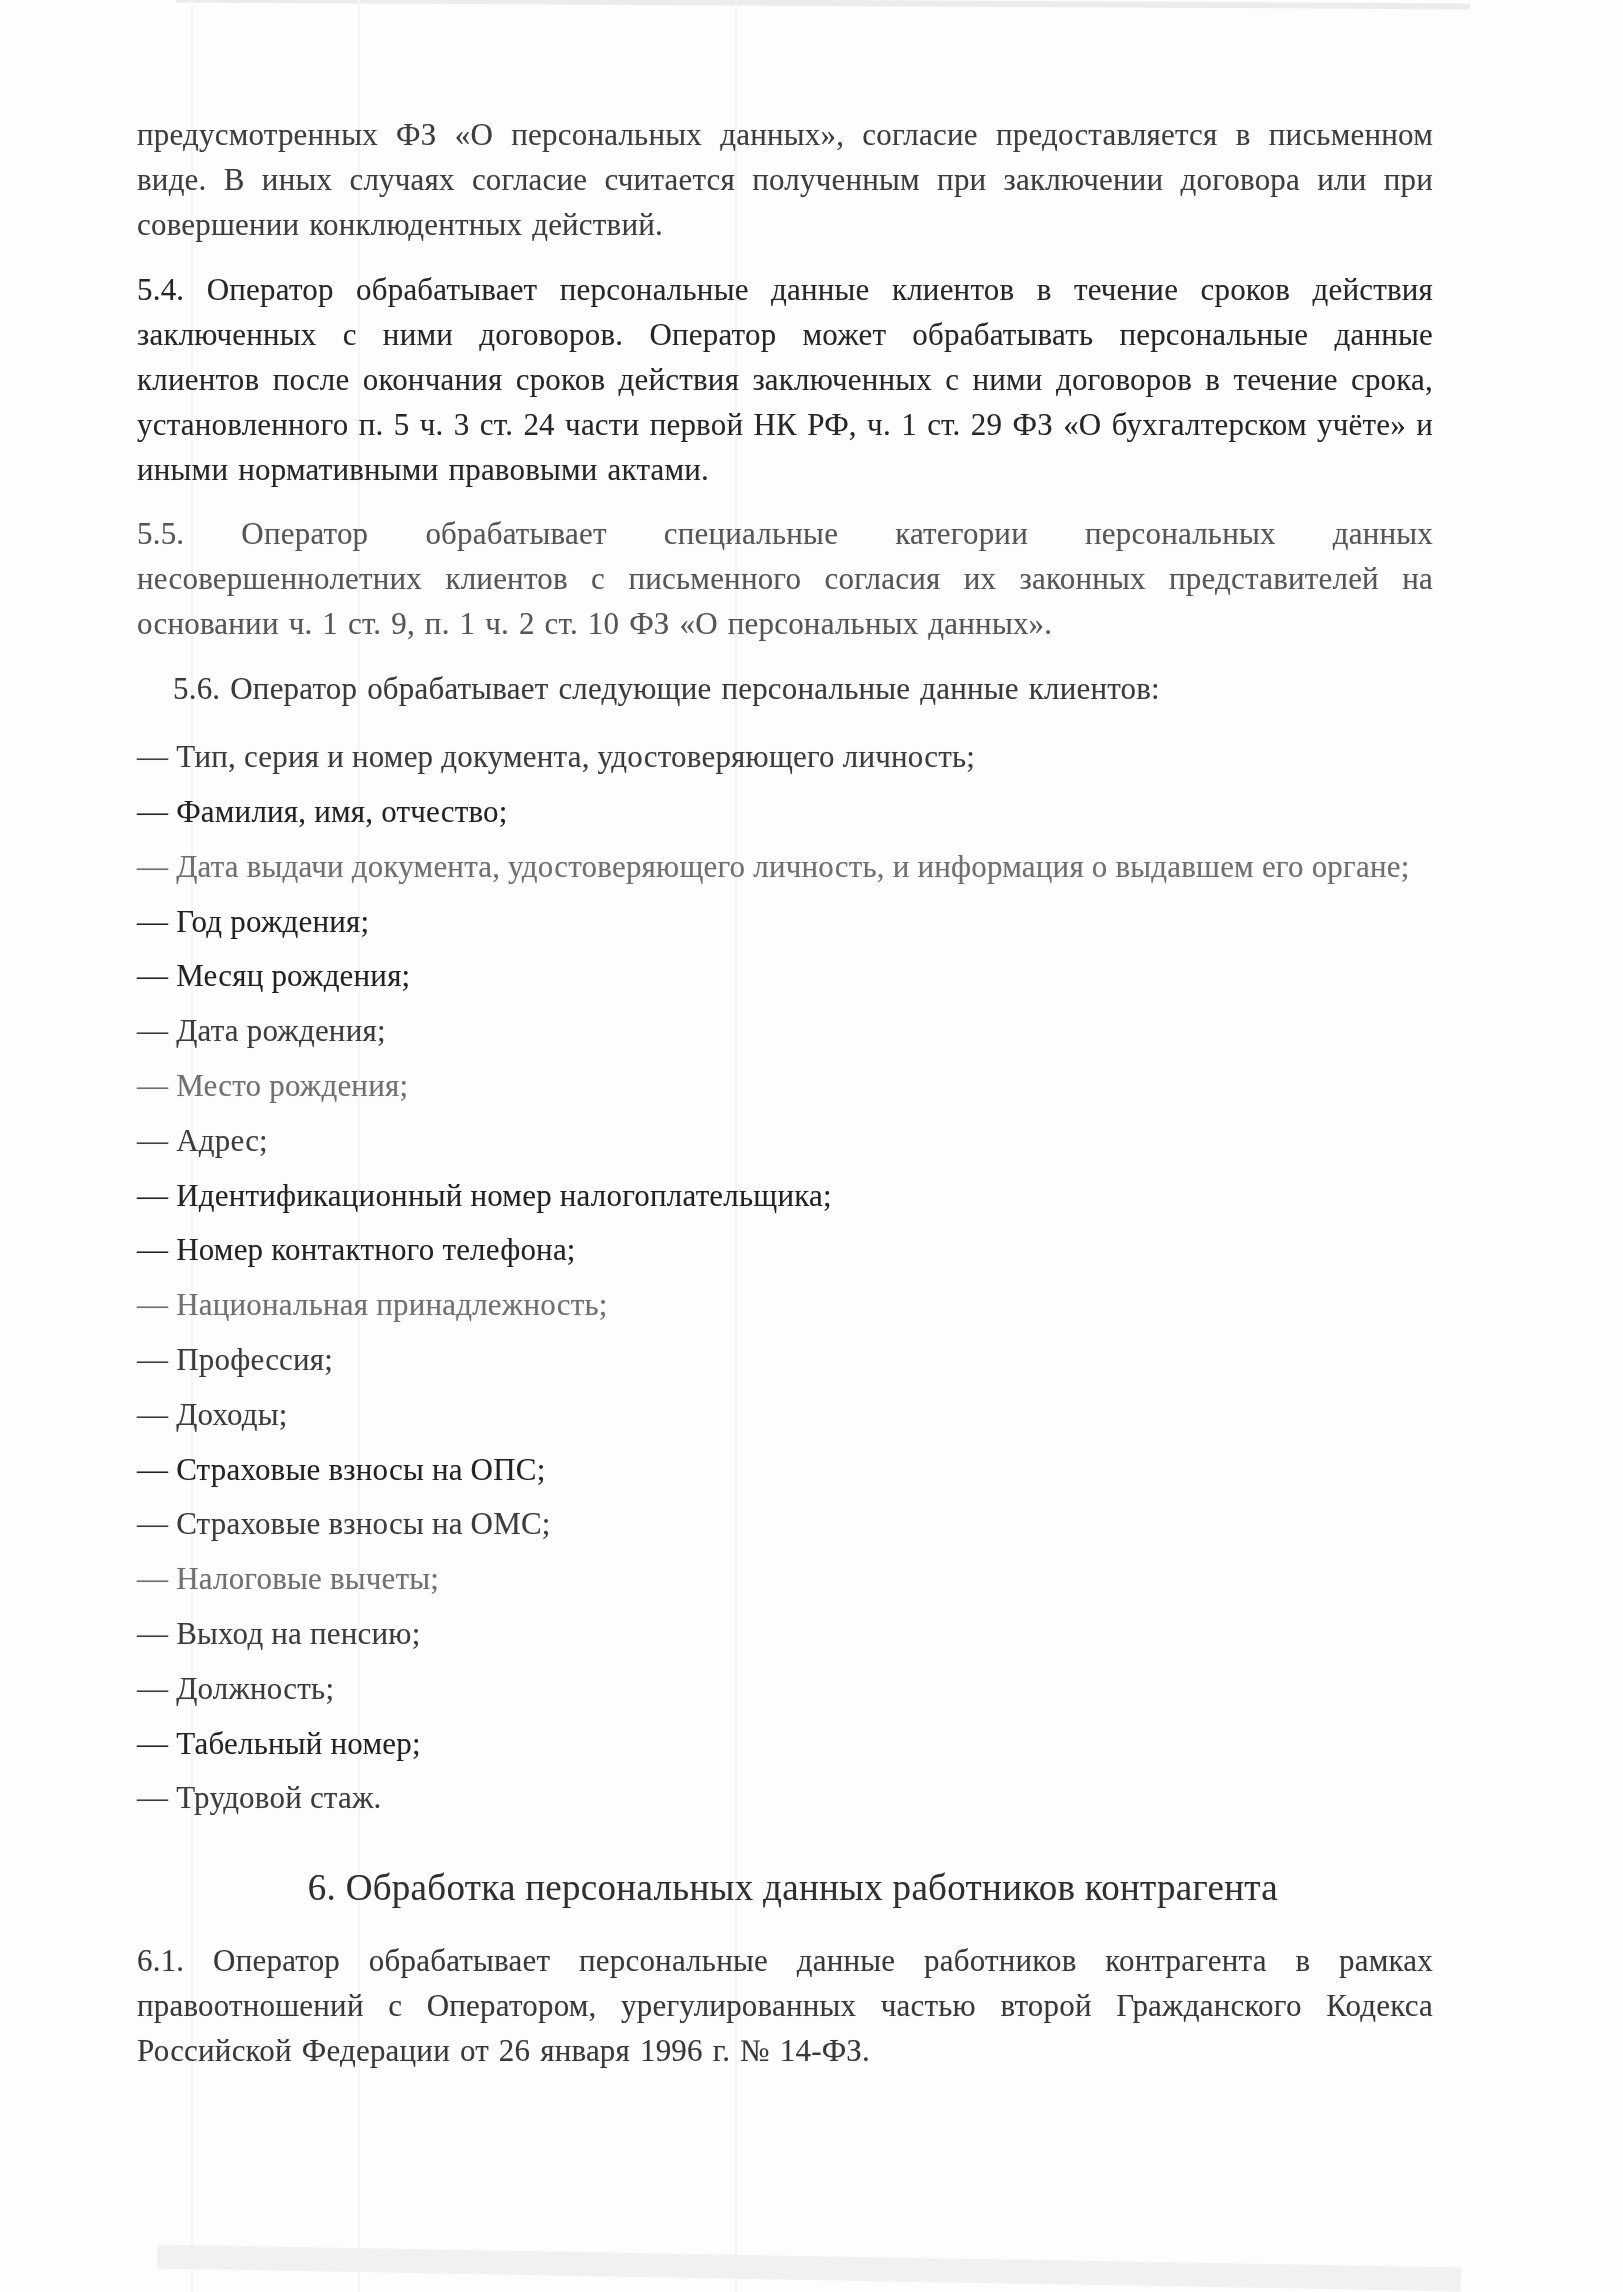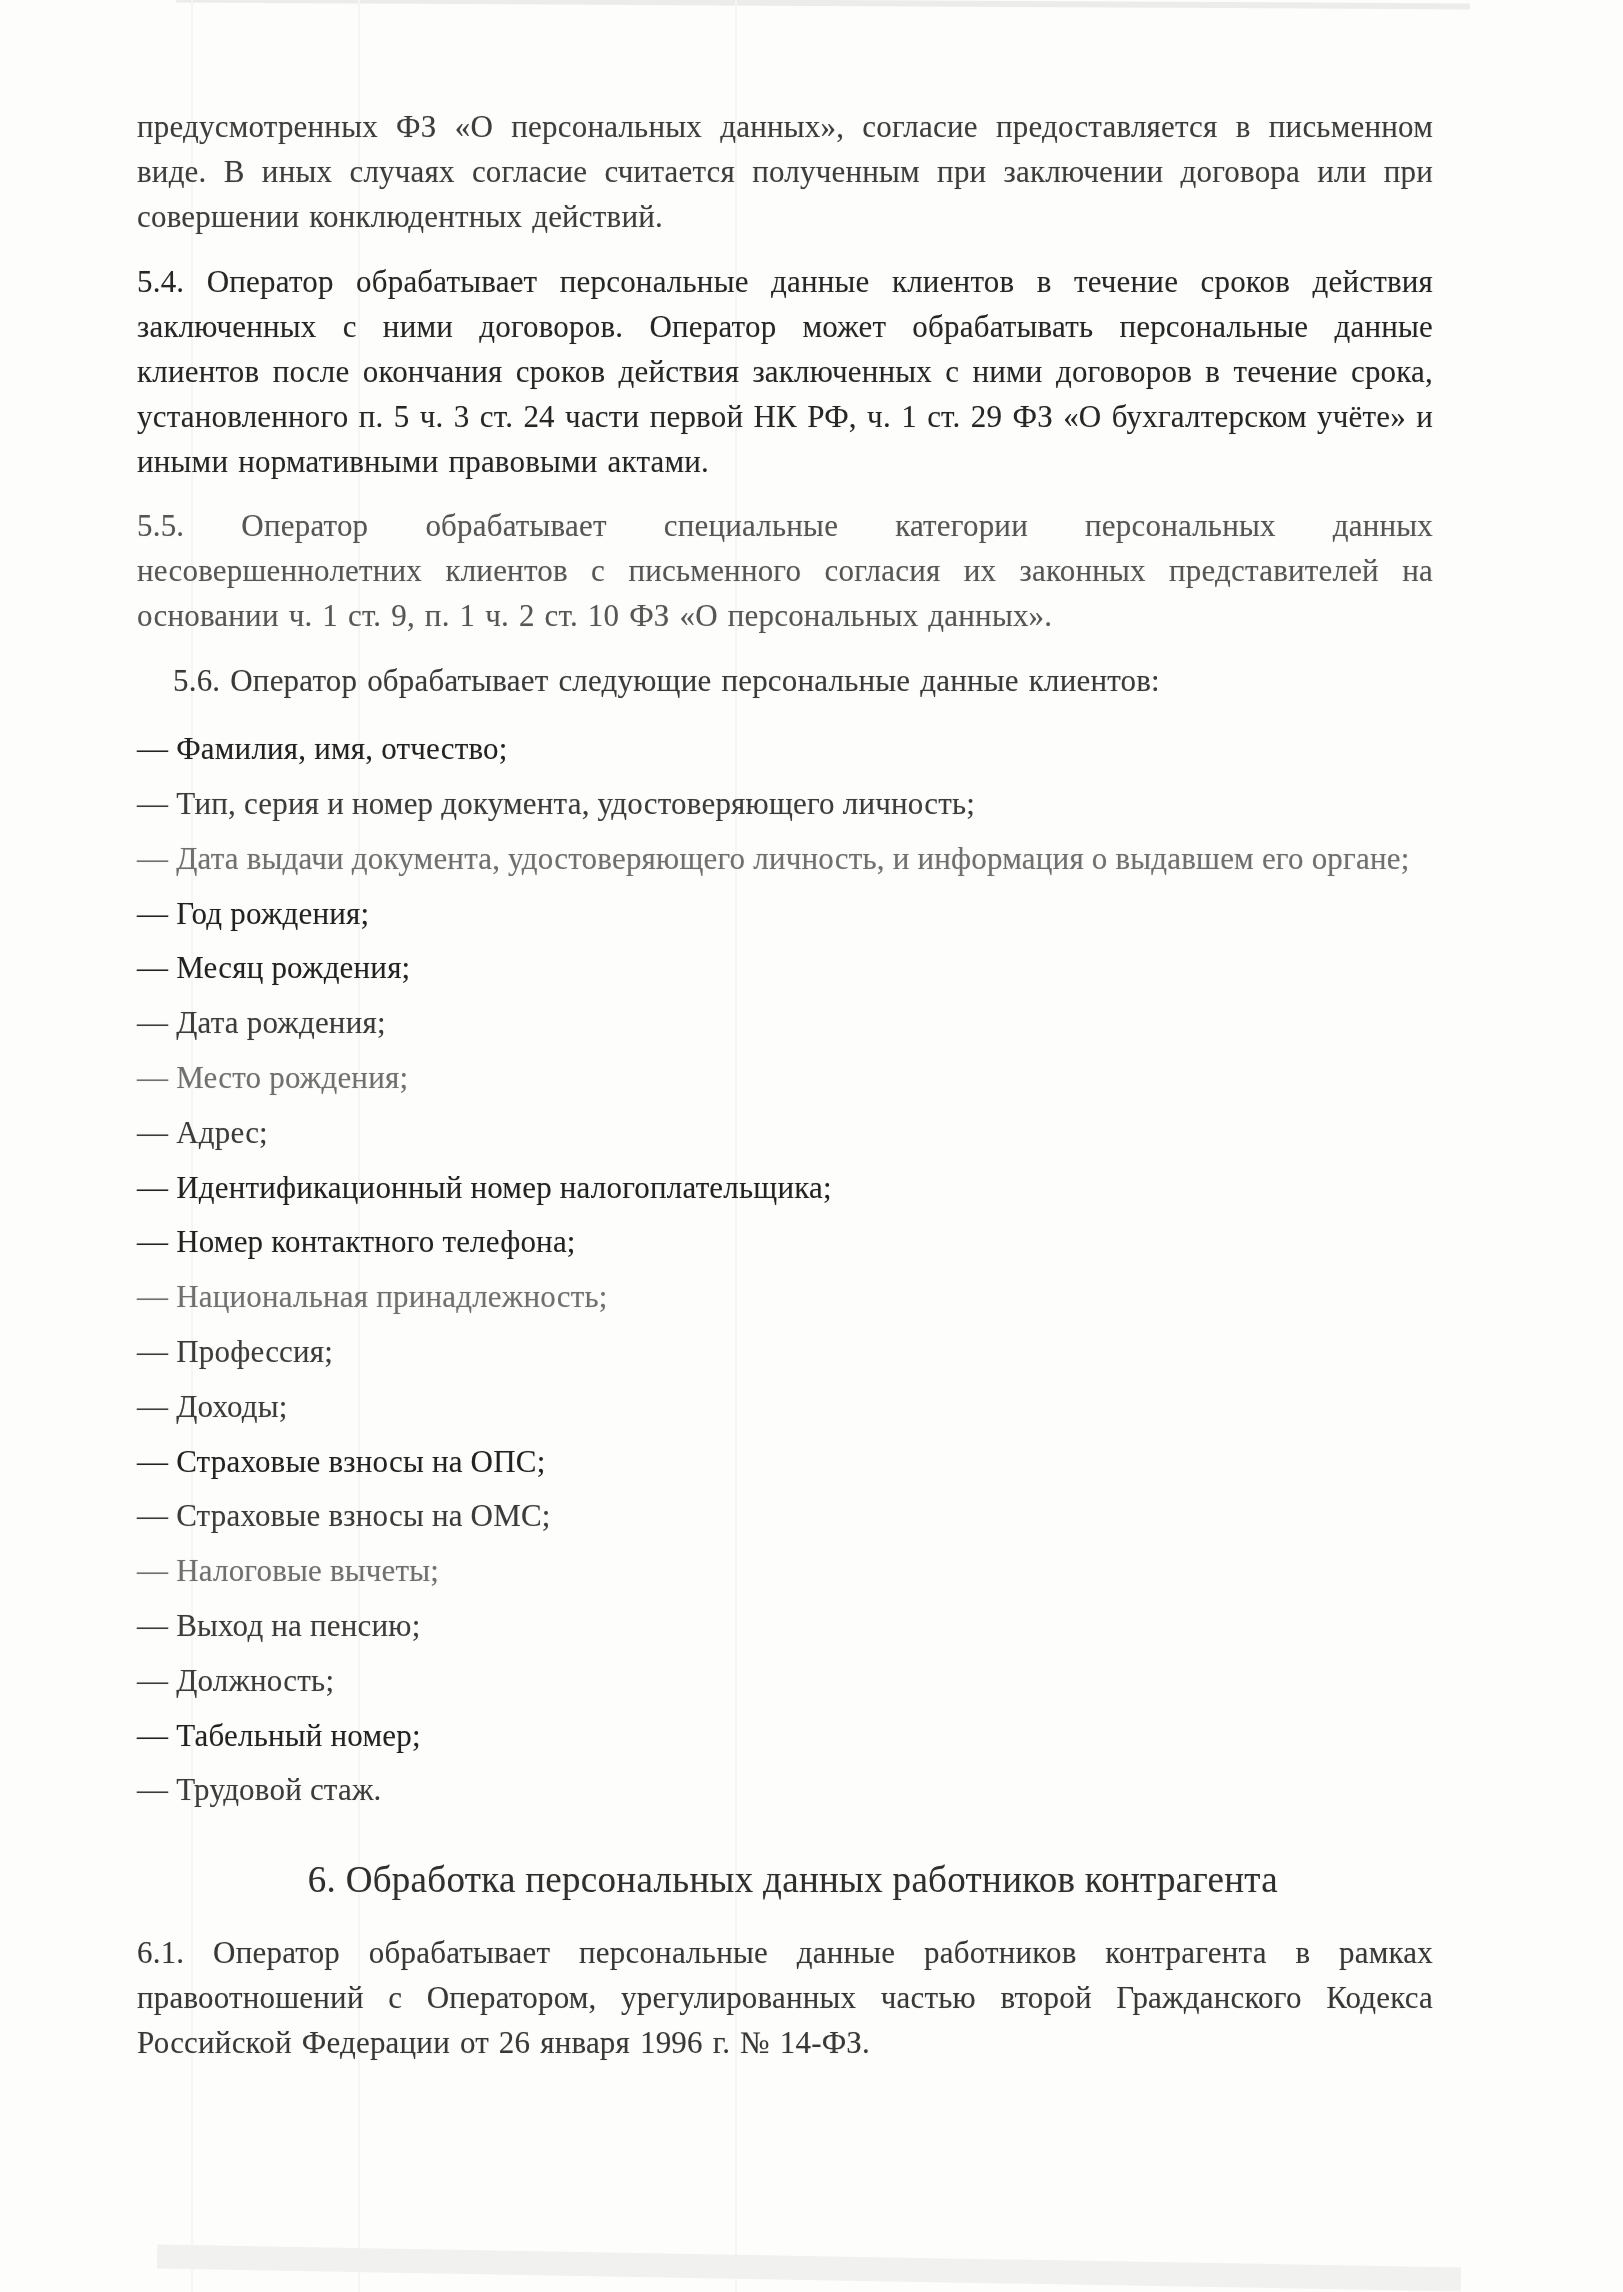--- a/index.html
+++ b/index.html
@@ -26,21 +26,21 @@
     background: #f1f1f0; transform: rotate(1deg);
   }
   .fold { top: 0; width: 2px; height: 100%; background: #f5f5f4; }
   .fold-1 { left: 191px; }
   .fold-2 { left: 358px; }
   .fold-3 { left: 735px; }
 
   .content {
     position: absolute;
     left: 137px;
-    top: 104px;
+    top: 112px;
     width: 1296px;
   }
   .para {
     font-size: 31px;
     line-height: 45px;
     text-align: justify;
     margin: 0 0 19.6px 0;
     letter-spacing: 0.2px;
     word-spacing: 2px;
     text-shadow: 0 0 1px rgba(70,70,70,0.28);
@@ -89,22 +89,22 @@
 
     <p class="para para-intro">предусмотренных ФЗ «О персональных данных», согласие предоставляется в письменном виде. В иных случаях согласие считается полученным при заключении договора или при совершении конклюдентных действий.</p>
 
     <p class="para para-5-4">5.4. Оператор обрабатывает персональные данные клиентов в течение сроков действия заключенных с ними договоров. Оператор может обрабатывать персональные данные клиентов после окончания сроков действия заключенных с ними договоров в течение срока, установленного п. 5 ч. 3 ст. 24 части первой НК РФ, ч. 1 ст. 29 ФЗ «О бухгалтерском учёте» и иными нормативными правовыми актами.</p>
 
     <p class="para para-5-5">5.5. Оператор обрабатывает специальные категории персональных данных несовершеннолетних клиентов с письменного согласия их законных представителей на основании ч. 1 ст. 9, п. 1 ч. 2 ст. 10 ФЗ «О персональных данных».</p>
 
     <p class="para para-5-6">5.6. Оператор обрабатывает следующие персональные данные клиентов:</p>
 
     <div class="list">
+        <p class="list-item tone-medium">— Тип, серия и номер документа, удостоверяющего личность;</p>
         <p class="list-item tone-dark">— Фамилия, имя, отчество;</p>
-        <p class="list-item tone-medium">— Тип, серия и номер документа, удостоверяющего личность;</p>
         <p class="list-item tone-faded">— Дата выдачи документа, удостоверяющего личность, и информация о выдавшем его органе;</p>
         <p class="list-item tone-dark">— Год рождения;</p>
         <p class="list-item tone-dark">— Месяц рождения;</p>
         <p class="list-item tone-medium">— Дата рождения;</p>
         <p class="list-item tone-faded">— Место рождения;</p>
         <p class="list-item tone-medium">— Адрес;</p>
         <p class="list-item tone-dark">— Идентификационный номер налогоплательщика;</p>
         <p class="list-item tone-dark">— Номер контактного телефона;</p>
         <p class="list-item tone-faded">— Национальная принадлежность;</p>
         <p class="list-item tone-medium">— Профессия;</p>

